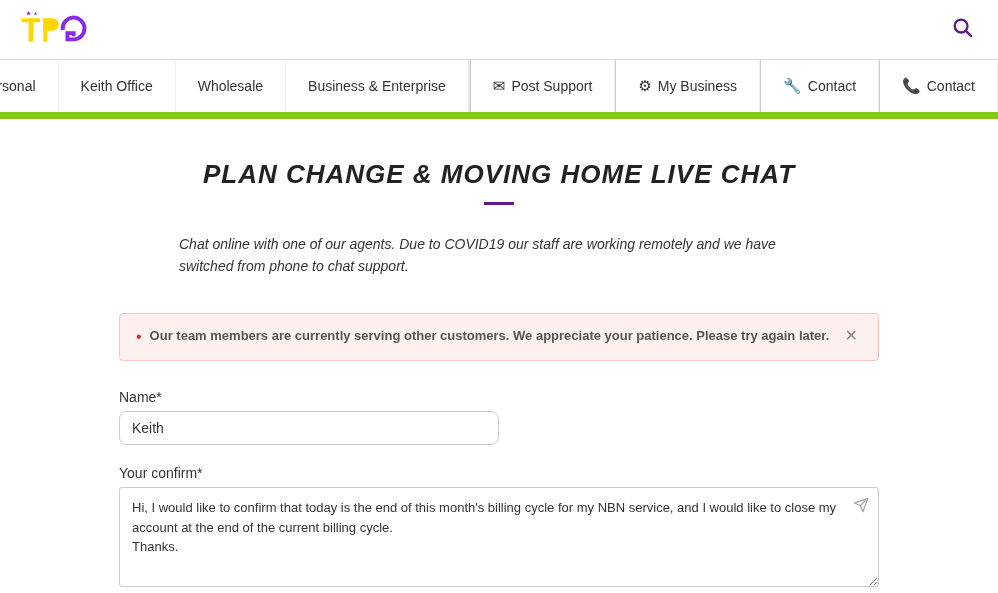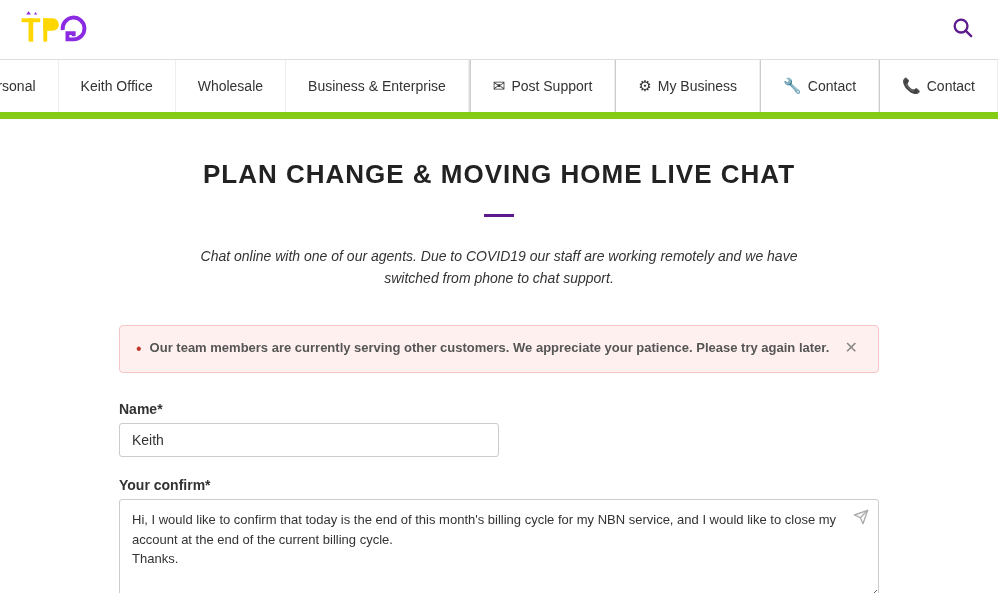--- a/index.html
+++ b/index.html
@@ -67,30 +67,30 @@
       max-width: 800px;
       margin: 0 auto;
       padding: 40px 20px;
     }
     .page-title {
       text-align: center;
       font-size: 26px;
       font-weight: bold;
       color: #222;
       letter-spacing: 1px;
-      margin-bottom: 24px;
+      margin-bottom: 12px;
+      font-style: italic;
     }
     .title-divider {
       width: 30px;
       height: 3px;
       background: #5c1a8c;
       margin: 0 auto 28px auto;
     }
     .page-subtitle {
-      text-align: center;
       font-style: italic;
       font-size: 14px;
       color: #333;
       max-width: 640px;
       margin: 0 auto 35px auto;
       line-height: 1.6;
     }
 
     
     .alert-box {
@@ -131,28 +131,27 @@
 
     
     .form-group {
       margin-bottom: 20px;
     }
     .form-label {
       display: block;
       font-size: 14px;
       color: #333;
       margin-bottom: 6px;
-      font-weight: bold;
     }
     .form-input {
       width: 380px;
       max-width: 100%;
       padding: 8px 12px;
       border: 1px solid #ccc;
-      border-radius: 3px;
+      border-radius: 8px;
       font-size: 14px;
       color: #333;
       outline: none;
     }
     .textarea-wrapper {
       position: relative;
       width: 100%;
     }
     .form-textarea {
       width: 100%;

